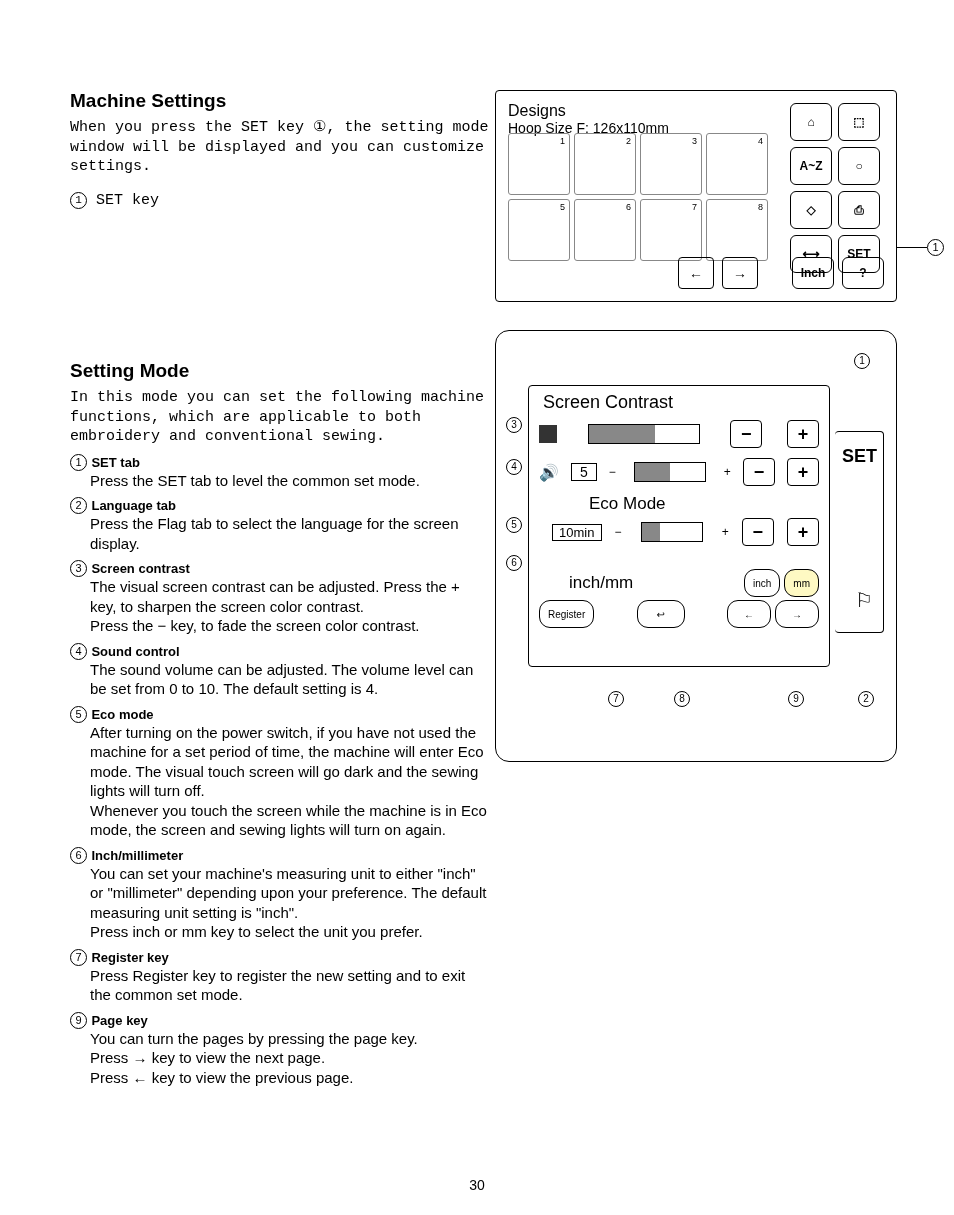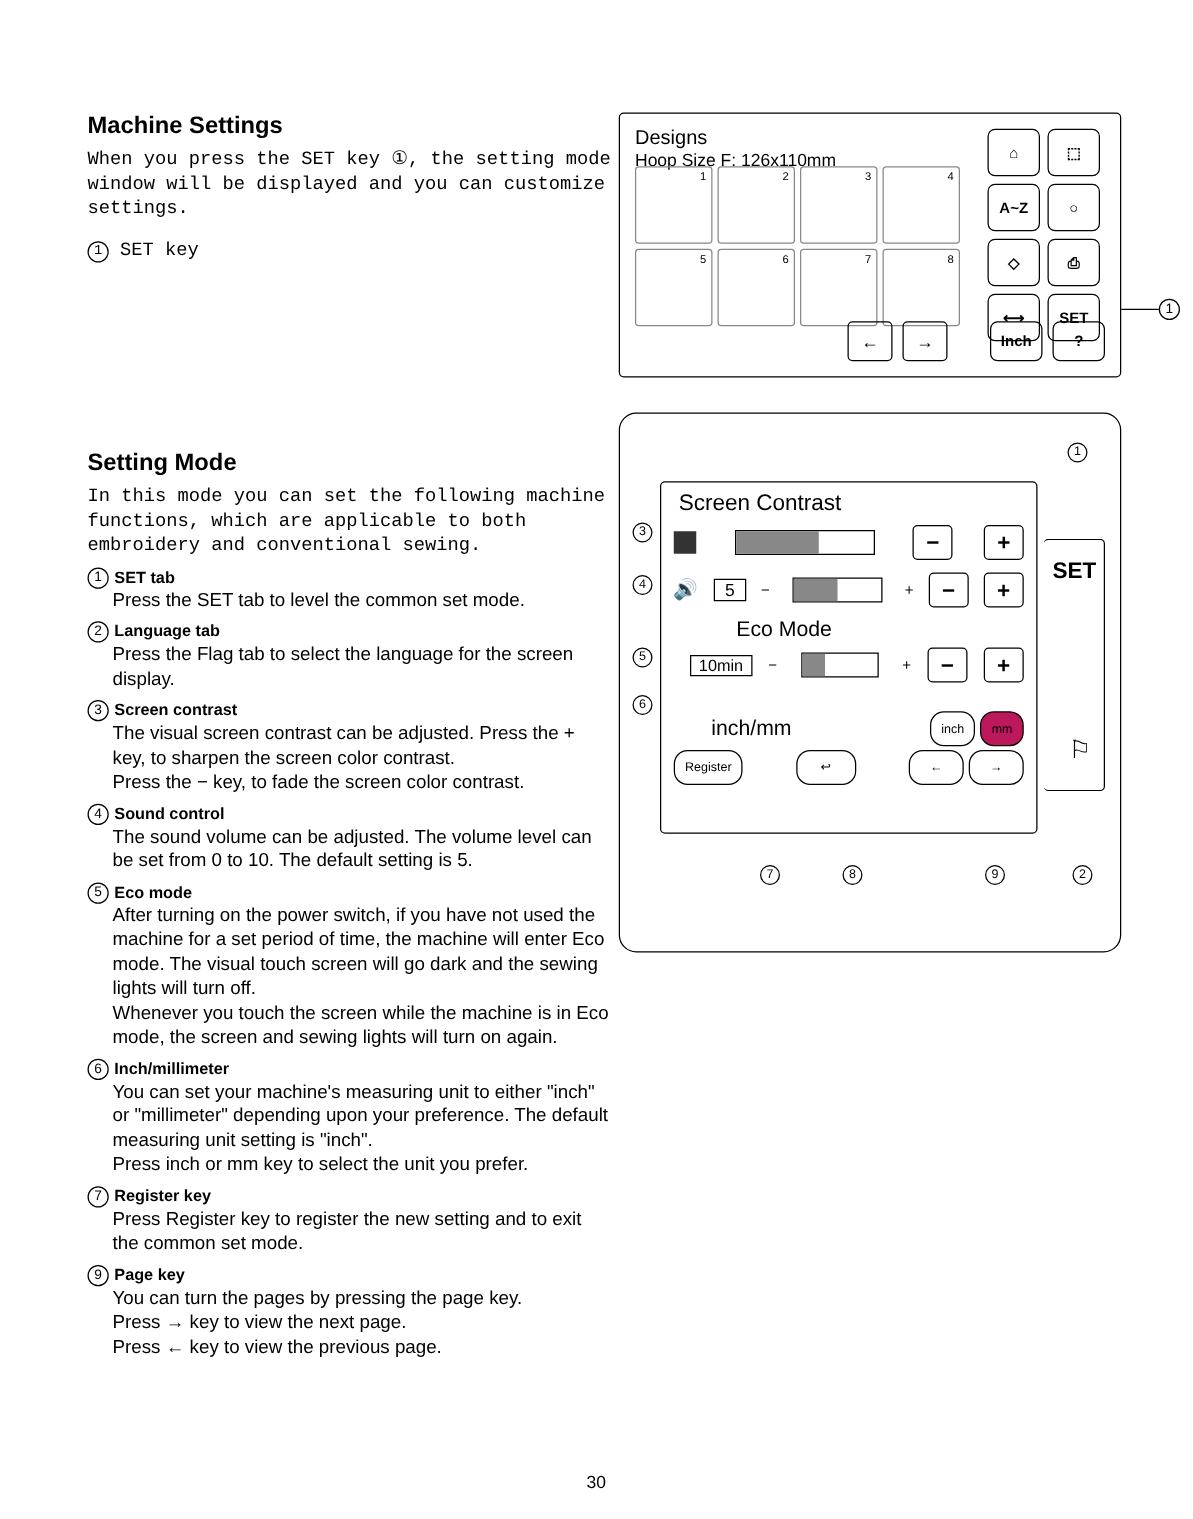--- a/index.html
+++ b/index.html
@@ -150,21 +150,21 @@
     </div>
   </div>
 
   <div class="left-col" style="margin-top:150px">
     <h2>Setting Mode</h2>
     <p>In this mode you can set the following machine functions, which are applicable to both embroidery and conventional sewing.</p>
     <div id="items">
         <div class="item"><span class="circnum">1</span> <span class="title">SET tab</span><div class="desc">Press the SET tab to level the common set mode.</div></div>
         <div class="item"><span class="circnum">2</span> <span class="title">Language tab</span><div class="desc">Press the Flag tab to select the language for the screen display.</div></div>
         <div class="item"><span class="circnum">3</span> <span class="title">Screen contrast</span><div class="desc">The visual screen contrast can be adjusted. Press the  +  key, to sharpen the screen color contrast.<br>Press the  −  key, to fade the screen color contrast.</div></div>
-        <div class="item"><span class="circnum">4</span> <span class="title">Sound control</span><div class="desc">The sound volume can be adjusted. The volume level can be set from 0 to 10. The default setting is 5.</div></div>
+        <div class="item"><span class="circnum">4</span> <span class="title">Sound control</span><div class="desc">The sound volume can be adjusted. The volume level can be set from 0 to 10. The default setting is 4.</div></div>
         <div class="item"><span class="circnum">5</span> <span class="title">Eco mode</span><div class="desc">After turning on the power switch, if you have not used the machine for a set period of time, the machine will enter Eco mode. The visual touch screen will go dark and the sewing lights will turn off.<br>Whenever you touch the screen while the machine is in Eco mode, the screen and sewing lights will turn on again.</div></div>
         <div class="item"><span class="circnum">6</span> <span class="title">Inch/millimeter</span><div class="desc">You can set your machine's measuring unit to either "inch" or "millimeter" depending upon your preference. The default measuring unit setting is "inch".<br>Press inch or mm key to select the unit you prefer.</div></div>
         <div class="item"><span class="circnum">7</span> <span class="title">Register key</span><div class="desc">Press Register key to register the new setting and to exit the common set mode.</div></div>
         <div class="item"><span class="circnum">9</span> <span class="title">Page key</span><div class="desc">You can turn the pages by pressing the page key.<br>Press → key to view the next page.<br>Press ← key to view the previous page.</div></div>
       </div>
   </div>
 
   <div class="fig2">
     <div class="callout" style="top:22px;right:26px"><span class="cnum">1</span></div>
     <div class="panel">
@@ -201,21 +201,21 @@
           </div>
         <span style="font-size:12px">+</span>
         <div class="pm">−</div>
         <div class="pm">+</div>
       </div>
 
       <div class="row" style="top:183px">
         <span style="margin-left:30px;font-size:17px">inch/mm</span>
         <div style="display:flex;gap:4px">
           <div class="sbtn">inch</div>
-          <div class="sbtn" style="background:#be185d">mm</div>
+          <div class="sbtn" style="background:#fef9c3">mm</div>
         </div>
       </div>
 
       <div class="row" style="top:214px">
         <div class="sbtn">Register</div>
         <div class="sbtn" style="width:30px">↩</div>
         <div style="display:flex;gap:4px">
           <div class="sbtn" style="width:26px">←</div>
           <div class="sbtn" style="width:26px">→</div>
         </div>

